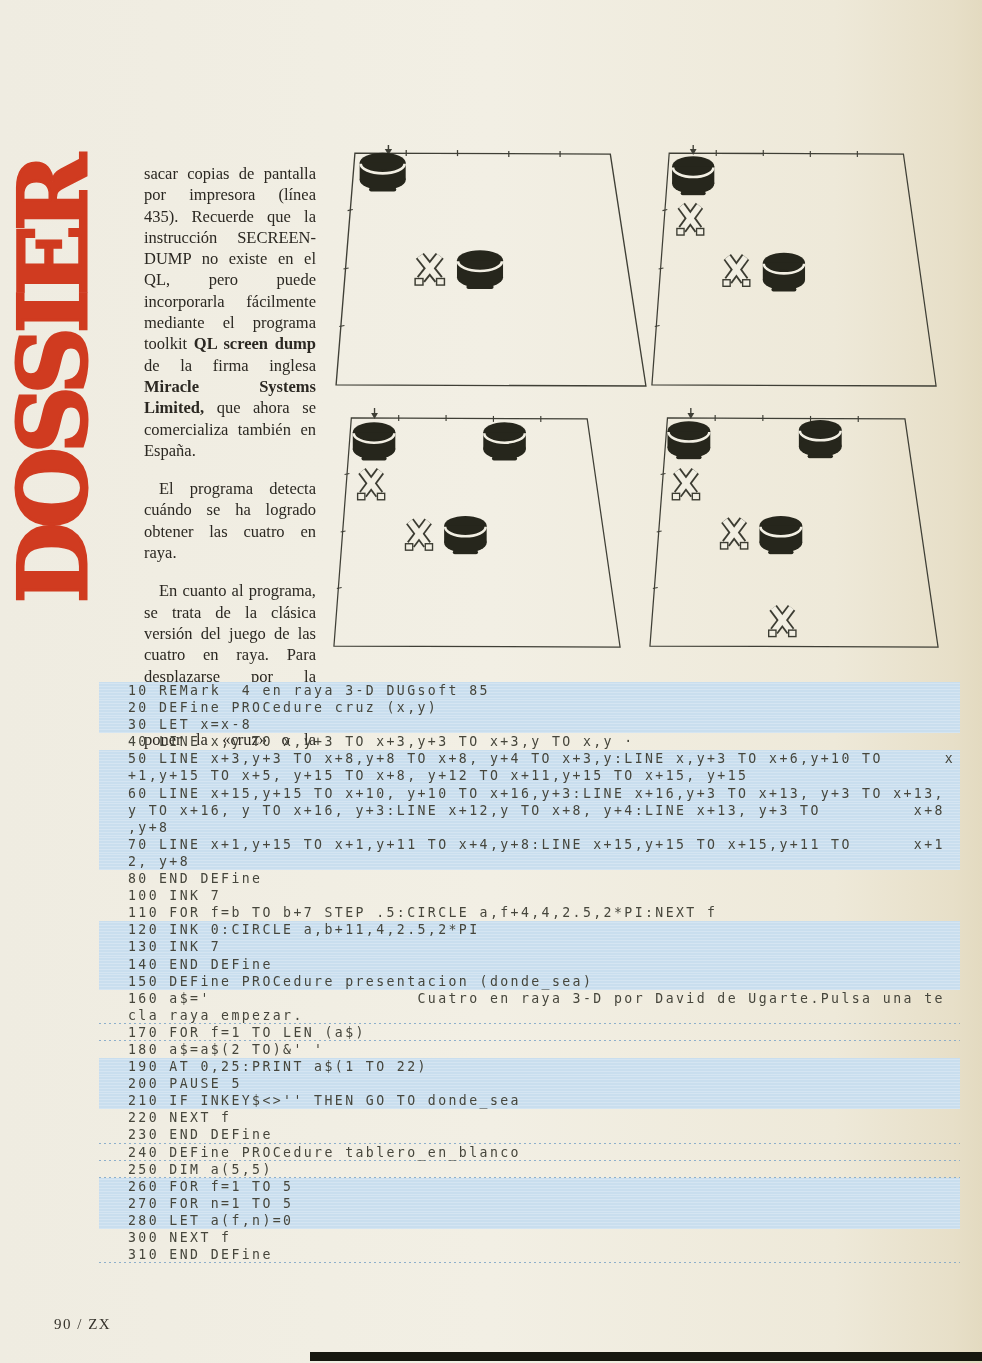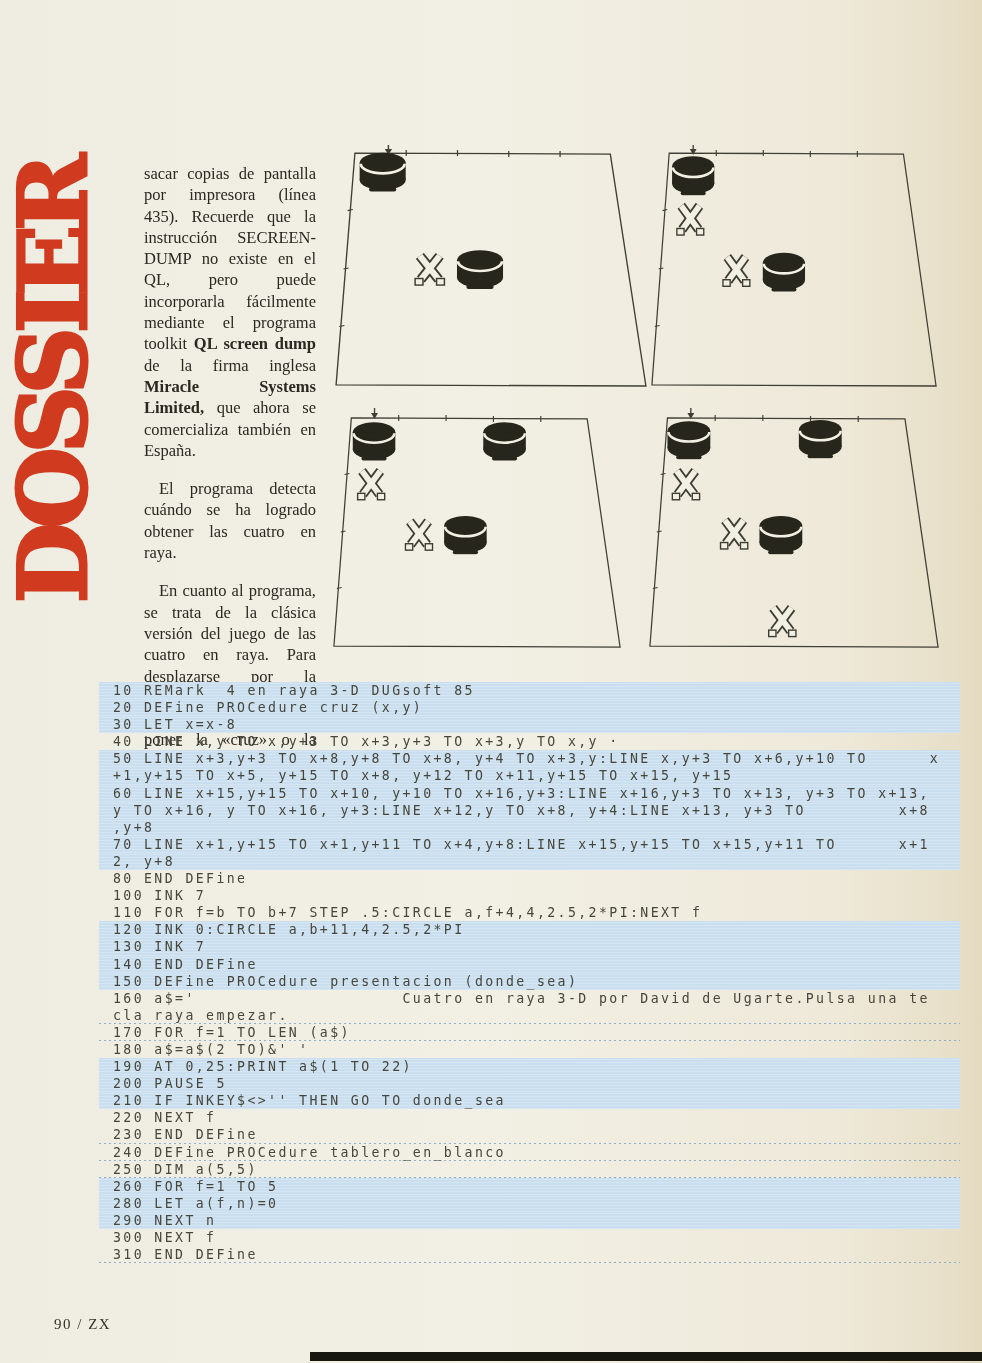--- a/index.html
+++ b/index.html
@@ -28,21 +28,21 @@
   .article p { margin:17px; }
   .article p.ind { text-indent:15px; }
   .article b { font-weight:bold; }
 
   
   svg.board { position:absolute; overflow:visible; }
 
   
   .listing { position:absolute; left:99px; top:682px; width:861px; }
   .code-row {
-    height:17.1px; line-height:17.2px; padding-left:14px;
+    height:17.1px; line-height:17.2px; padding-left:29px;
     font-family:"DejaVu Sans Mono", monospace;
     font-size:13.2px; letter-spacing:2.4px;
     white-space:pre; color:#46463c;
   }
   .code-row.hl {
     background-color:#c9deee;
     background-image:repeating-linear-gradient(0deg, rgba(255,255,255,.22) 0 1px, rgba(0,0,0,0) 1px 3px);
   }
   .code-row.rule {
     background-image:repeating-linear-gradient(90deg, rgba(125,165,200,.85) 0 2px, rgba(0,0,0,0) 2px 5px);
@@ -201,22 +201,22 @@
       <div class="code-row rule">170 FOR f=1 TO LEN (a$)</div>
       <div class="code-row">180 a$=a$(2 TO)&amp;' '</div>
       <div class="code-row hl">190 AT 0,25:PRINT a$(1 TO 22)</div>
       <div class="code-row hl">200 PAUSE 5</div>
       <div class="code-row hl">210 IF INKEY$&lt;&gt;'' THEN GO TO donde_sea</div>
       <div class="code-row">220 NEXT f</div>
       <div class="code-row rule">230 END DEFine</div>
       <div class="code-row rule">240 DEFine PROCedure tablero_en_blanco</div>
       <div class="code-row rule">250 DIM a(5,5)</div>
       <div class="code-row hl">260 FOR f=1 TO 5</div>
+      <div class="code-row hl">270 FOR n=1 TO 5</div>
       <div class="code-row hl">280 LET a(f,n)=0</div>
-      <div class="code-row hl">290 NEXT n</div>
       <div class="code-row">300 NEXT f</div>
       <div class="code-row rule">310 END DEFine</div>
     </div>
 
   <div class="footer">90 / ZX</div>
   <div class="bottom-bar"></div>
 
 </div>
 
 </body></html>

